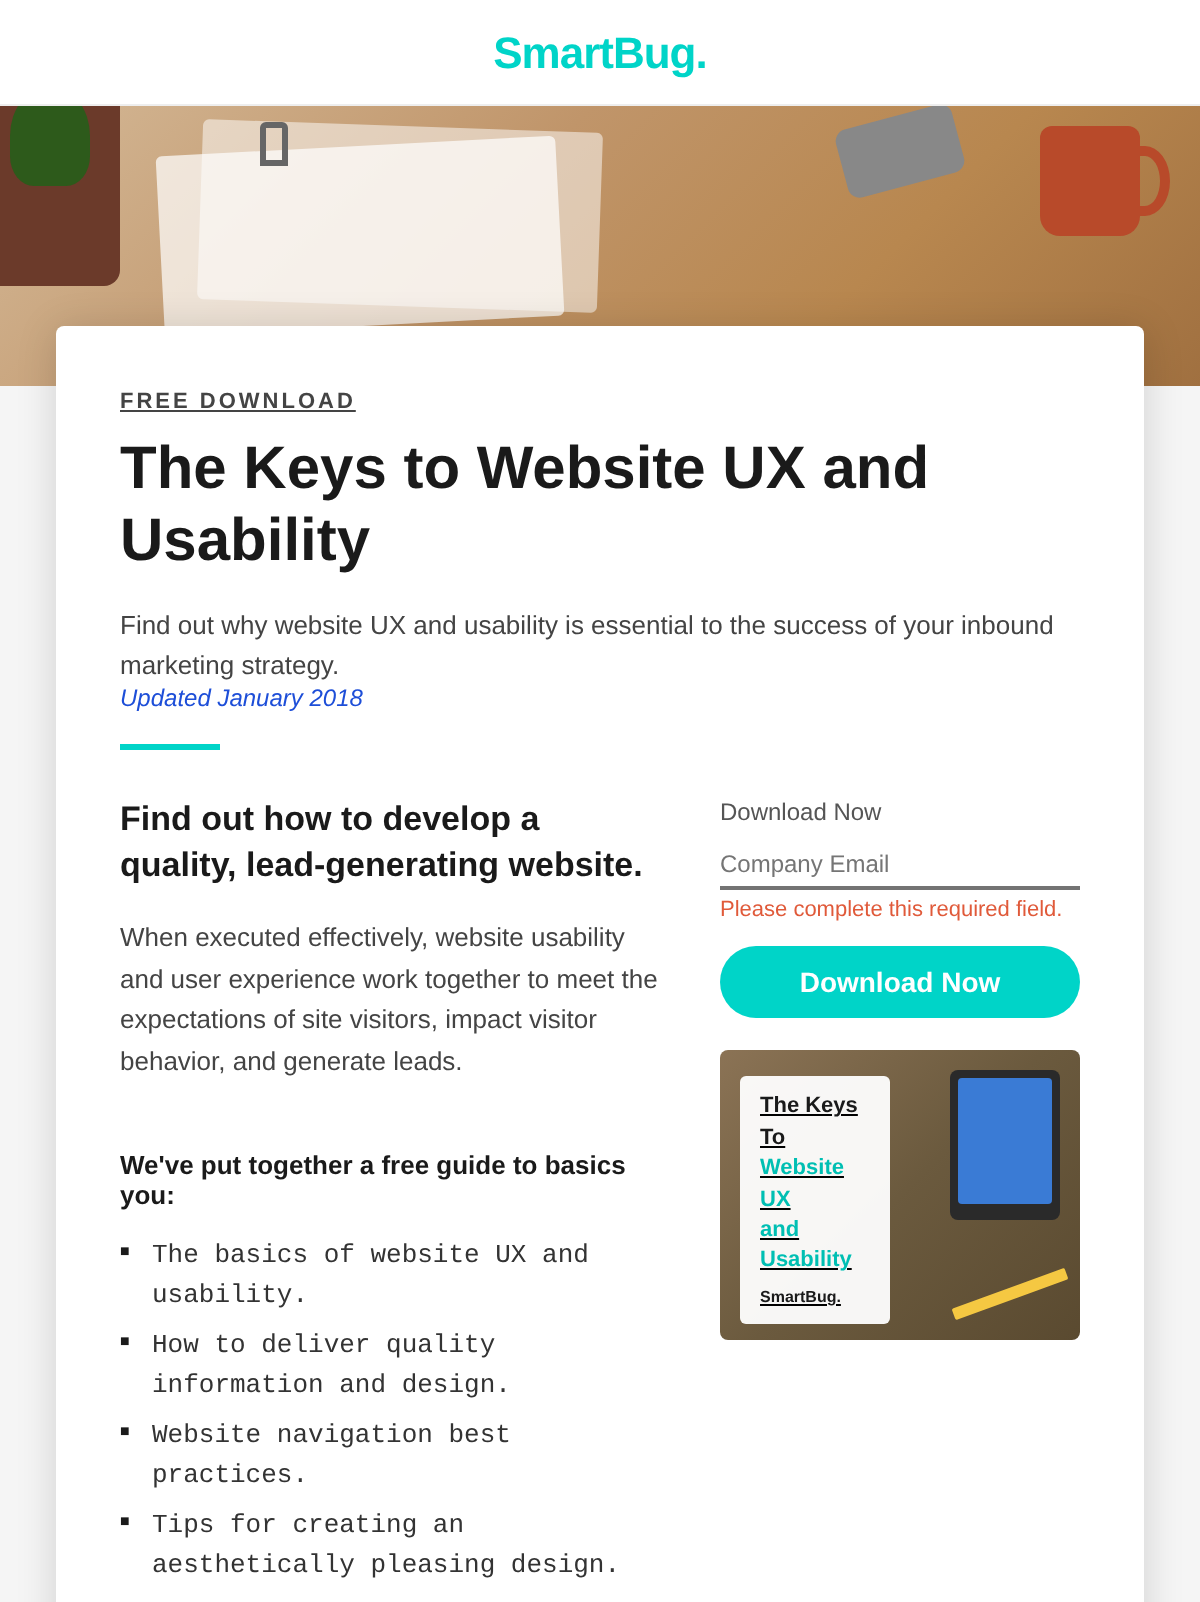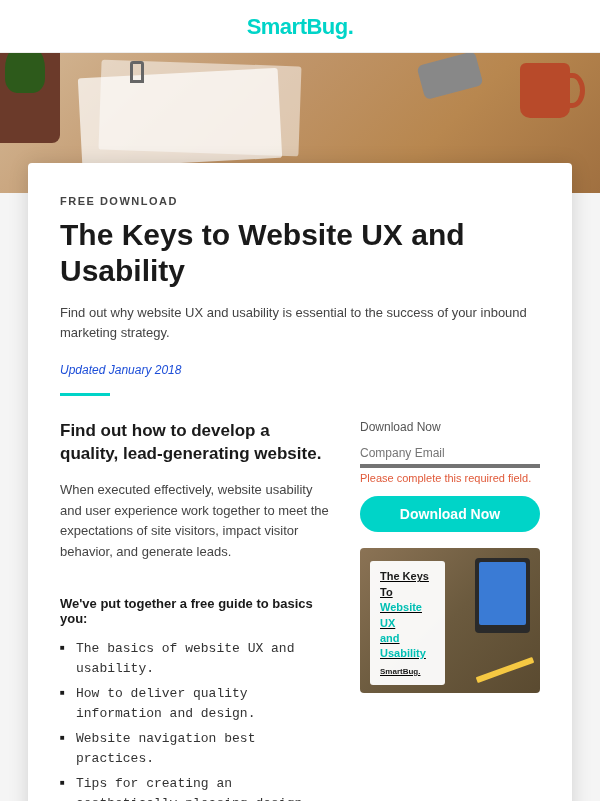--- a/index.html
+++ b/index.html
@@ -133,35 +133,36 @@
       min-height: 640px;
     }
 
     .free-download-label {
       font-size: 11px;
       font-weight: 700;
       letter-spacing: 1.5px;
       color: #444;
       text-transform: uppercase;
       margin-bottom: 10px;
+      text-decoration: underline;
     }
 
     .main-title {
       font-size: 30px;
       font-weight: 900;
       color: #1a1a1a;
       line-height: 1.2;
       margin-bottom: 14px;
     }
 
     .subtitle-text {
       font-size: 13px;
       color: #444;
       line-height: 1.5;
-      margin-bottom: 21px;
+      margin-bottom: 0;
     }
 
     .updated-date {
       font-size: 12px;
       color: #1d4ed8;
       font-style: italic;
       margin-bottom: 16px;
     }
 
     .teal-divider {
@@ -241,21 +242,21 @@
     
     .download-now-label {
       font-size: 12px;
       color: #555;
       margin-bottom: 8px;
     }
 
     .email-input {
       width: 100%;
       border: none;
-      border-bottom: 4px solid #737373;
+      border-bottom: 2px solid #737373;
       outline: none;
       font-size: 12px;
       color: #888;
       padding: 4px 0;
       margin-bottom: 4px;
       background: transparent;
     }
 
     .error-text {
       font-size: 11px;

